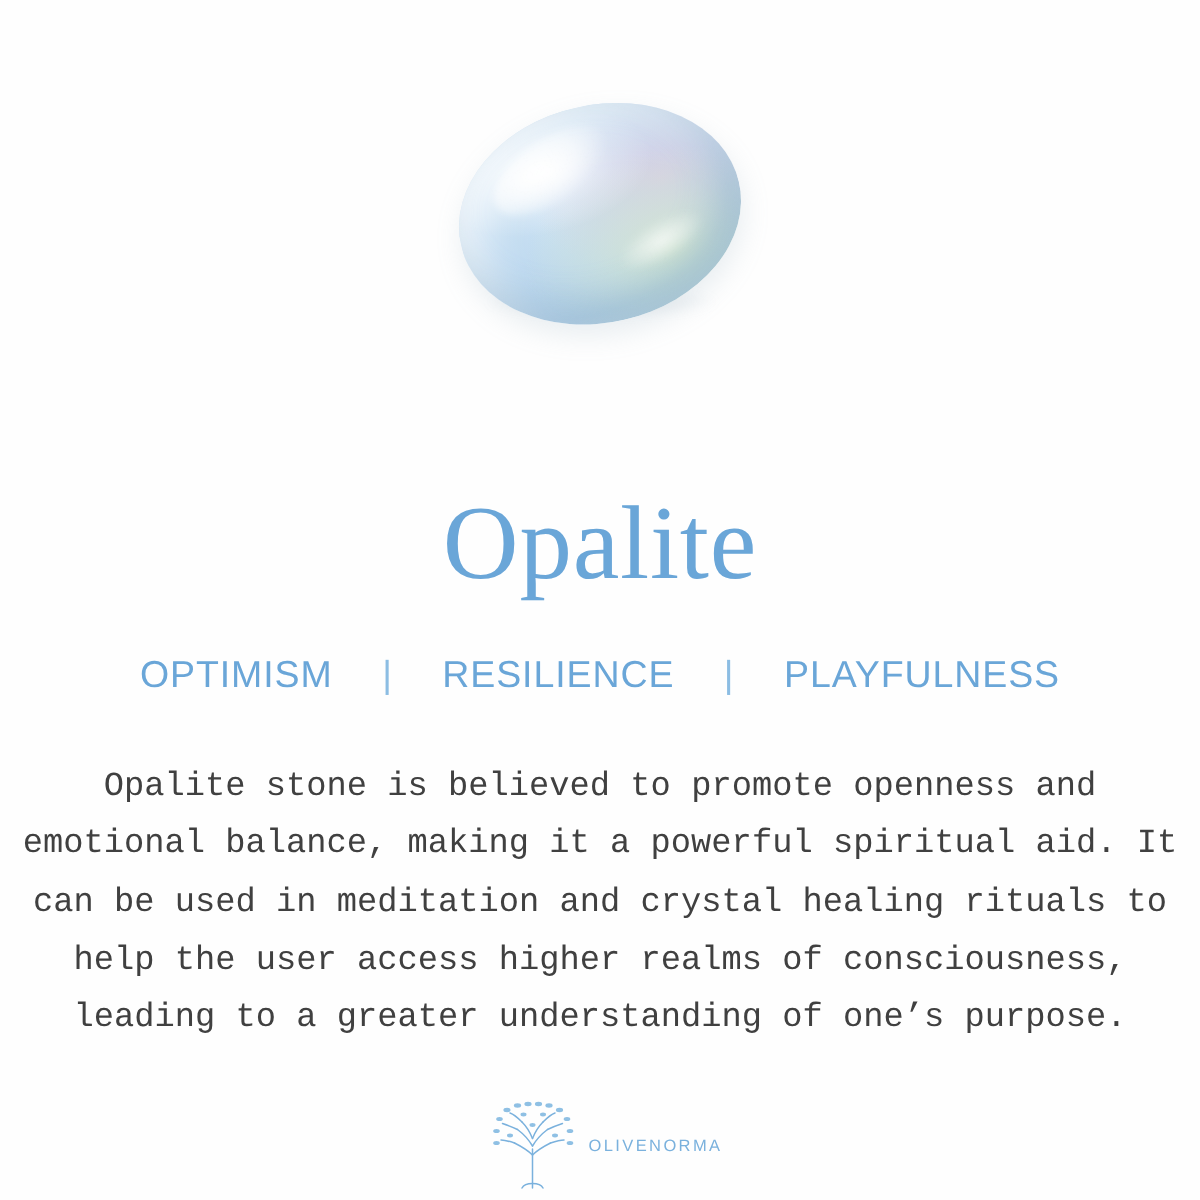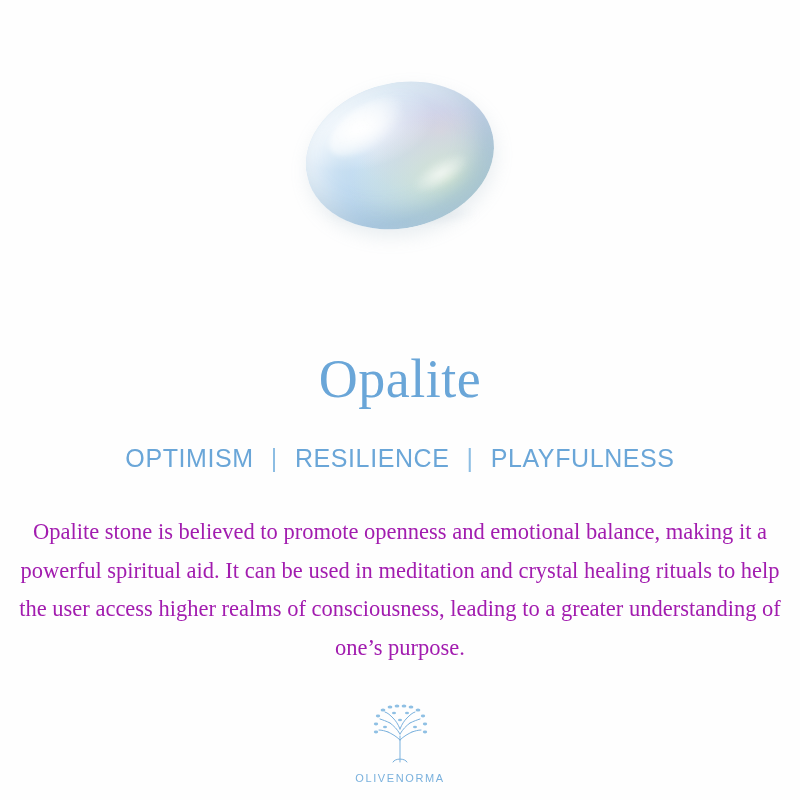--- a/index.html
+++ b/index.html
@@ -84,65 +84,65 @@
     width: 156px;
     height: 22px;
     border-radius: 50%;
     background: radial-gradient(ellipse at 50% 50%, rgba(160,180,195,0.28) 0%, rgba(255,255,255,0) 72%);
     filter: blur(3px);
   }
 
   
   .title {
     font-family: "Liberation Serif", serif;
-    font-size: 54px;
+    font-size: 70px;
     line-height: 1;
     color: #6aa6d8;
     letter-spacing: 0.5px;
     margin-top: 22px;
     text-align: center;
   }
 
   
   .keywords {
     margin-top: 38px;
     display: flex;
     align-items: flex-end;
     justify-content: center;
-    gap: 0;
+    gap: 16px;
     font-family: "Liberation Sans", sans-serif;
     font-size: 25px;
     color: #6aa6d8;
     letter-spacing: 0.6px;
   }
   .keyword {
     white-space: nowrap;
   }
   .kw-sep {
     padding: 0 17px;
     color: #8cbde3;
     font-weight: 300;
   }
 
   
   .description {
     margin-top: 40px;
     width: 770px;
     text-align: center;
-    font-family: Liberation Serif, serif;
+    font-family: Liberation Mono, monospace;
     font-size: 22.5px;
     line-height: 1.72;
-    color: #a21caf;
+    color: #404040;
   }
 
   
   .logo-area {
     margin-top: 28px;
     display: flex;
-    flex-direction: column;
+    flex-direction: row;
     align-items: center;
     text-align: right;
   }
   .logo-mark {
     width: 74px;
     height: 74px;
     display: block;
   }
   .logo-text {
     margin-top: 2px;

